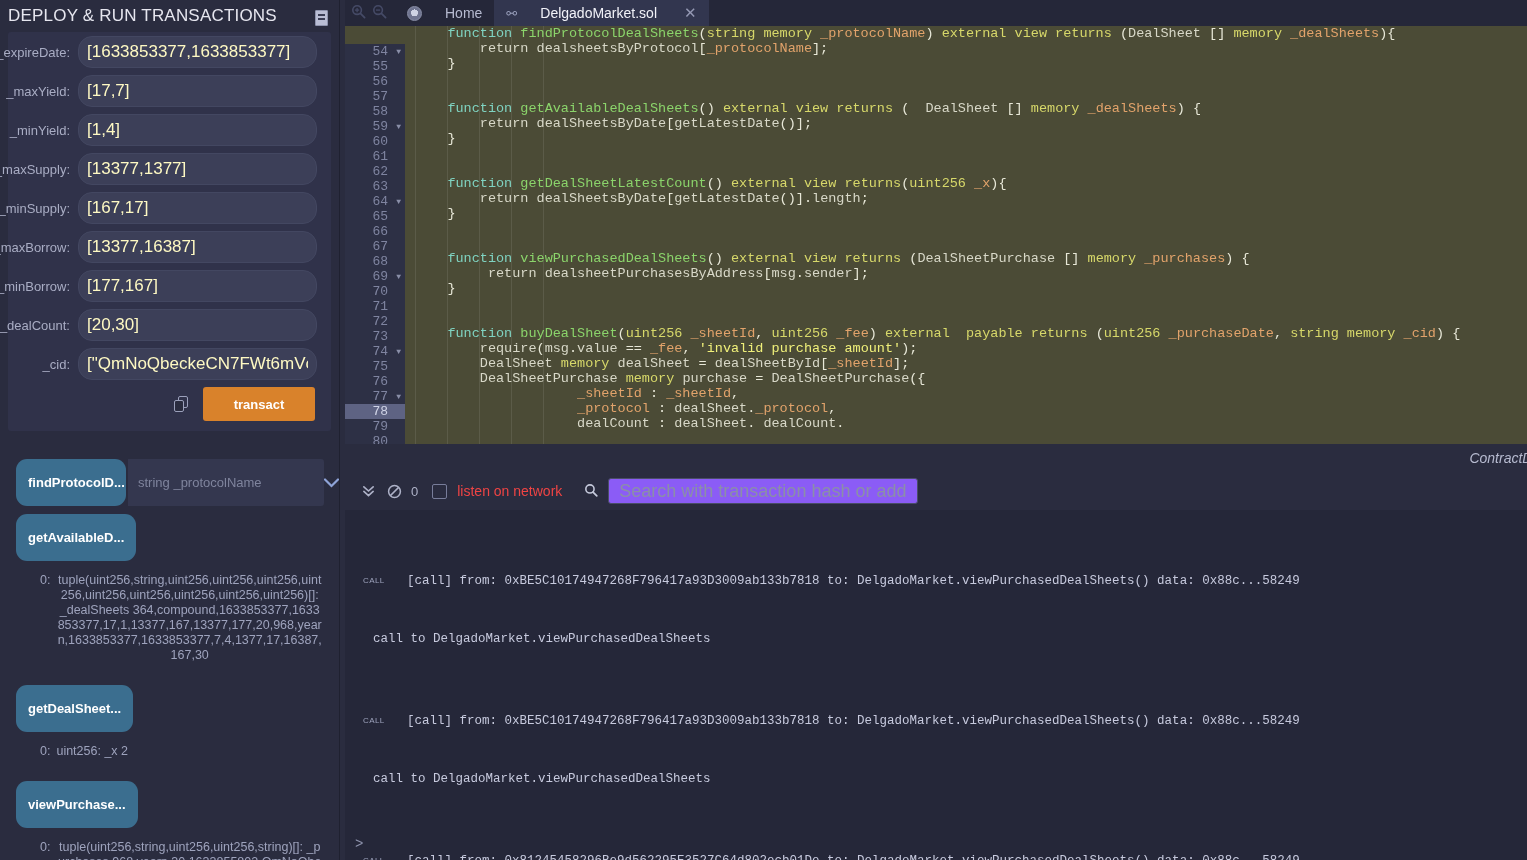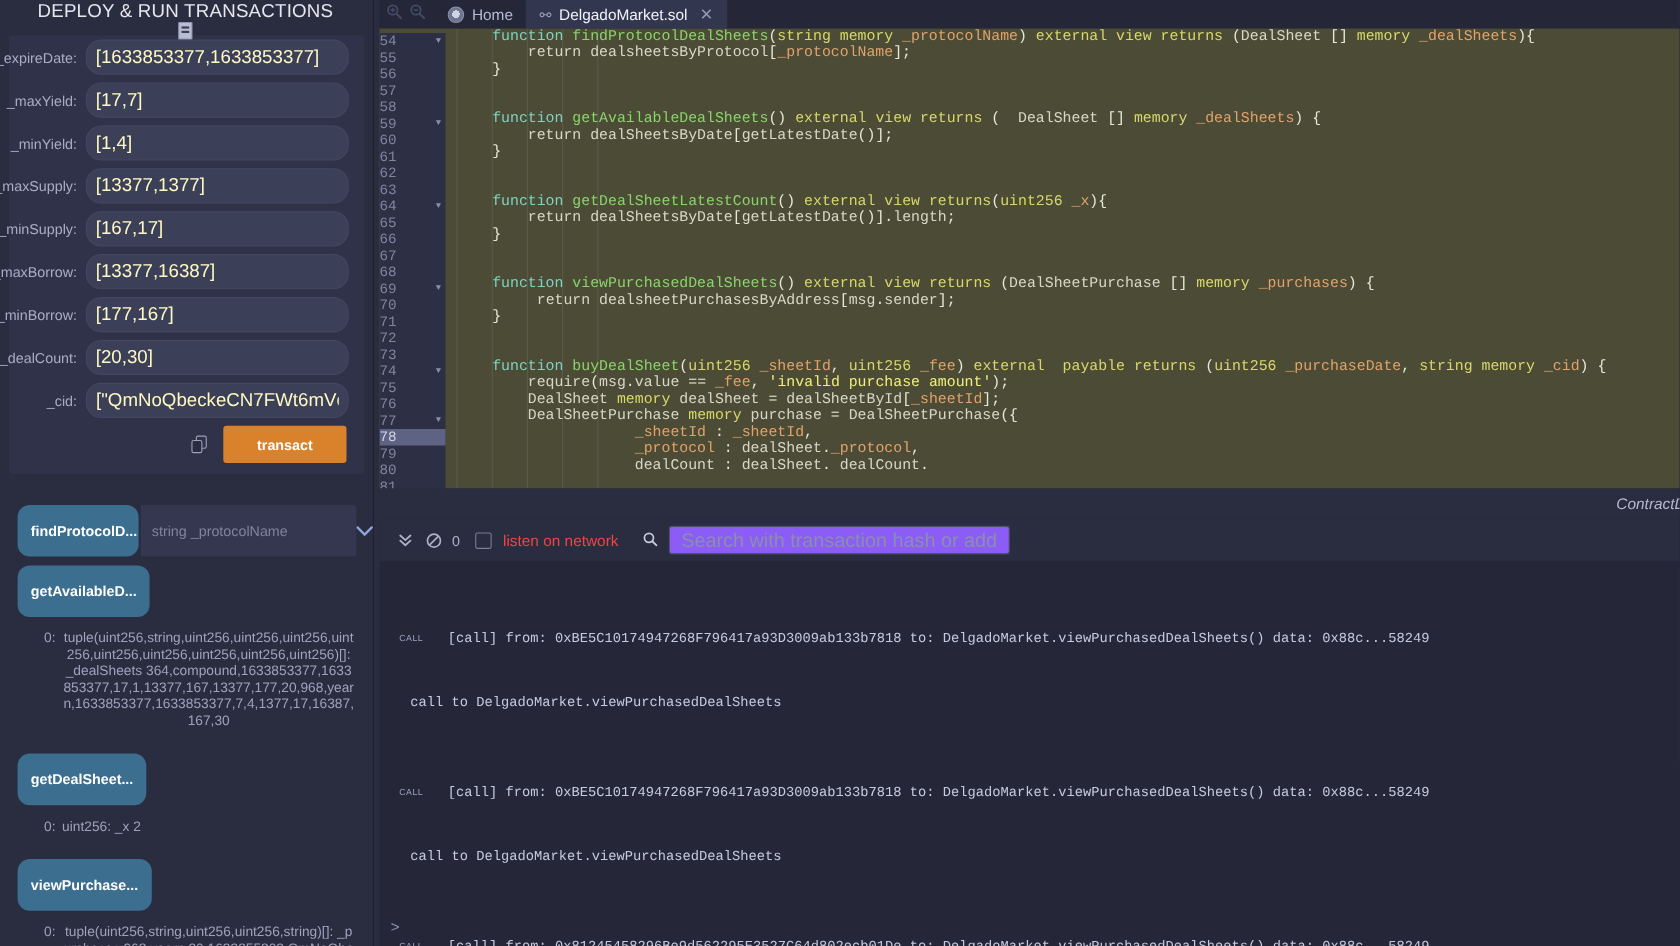--- a/index.html
+++ b/index.html
@@ -14,23 +14,22 @@
   
   #sidebar {
     position: absolute; left: 0; top: 0;
     width: 340px; height: 860px;
     background: #2a2c3f;
     border-right: 1px solid #1f2130;
     overflow: hidden;
   }
   #sidebar-header {
     height: 26px;
-    display: flex; align-items: center; justify-content: space-between;
+    display: flex; align-items: flex-end; justify-content: space-between;
     padding: 0 10px 0 8px;
-    flex-direction: column;
   }
   #sidebar-title {
     font-size: 17px; color: #e6e6ef; letter-spacing: .2px;
     font-family: "Liberation Sans", sans-serif;
     white-space: nowrap;
   }
   .doc-icon { width: 14px; height: 16px; position: relative; display:inline-block; }
   .doc-icon i {
     position:absolute; left:0; top:0; width:13px; height:16px;
     background:#b9bdd4; border:1px solid #8e93ad; border-radius:1px;
@@ -140,21 +139,21 @@
 
   
   #tabbar {
     position: absolute; left: 345px; top: 0;
     width: 1182px; height: 26px;
     background: #252739;
     display: flex; align-items: stretch;
   }
   .zoom-icons { display:flex; align-items:center; gap:6px; padding: 0 8px 0 6px;}
   .tab {
-    display: flex; align-items: center; gap: 7px;
+    display: flex; align-items: center; gap: 23px;
     padding: 0 12px;
     font-size: 14px; color: #b7bbd1;
     cursor: pointer;
     white-space: nowrap;
   }
   .tab.active {
     background: #32364f;
     color: #f1f2f8;
   }
   .tab .x { color: #9498b3; font-size: 15px; margin-left: 4px; cursor: pointer; }
@@ -168,26 +167,26 @@
   
   #editor {
     position: absolute; left: 345px; top: 26px;
     width: 1182px; height: 418px;
     background: #4b4b36;
     overflow: hidden;
     font-family: "Liberation Mono", "DejaVu Sans Mono", monospace;
     font-size: 13.5px;
   }
   #gutter {
-    position: absolute; left: 0; top: 4px;
+    position: absolute; left: 0; top: 18px;
     width: 60px; height: 100%;
     background: #2d3045;
     color: #7f84a0;
     font-size: 13px;
-    text-align: left;
+    text-align: right;
     padding-top: 0px;
   }
   .gl { height: 15px; line-height: 15px; padding-right: 17px; position: relative; }
   .gl.cur { background: #5e6383; color:#cfd3e6; }
   .gl .fold {
     position: absolute; right: 4px; top: 0; font-size: 8px; color: #8a8fa8;
   }
   #code {
     position: absolute; left: 60px; top: 0;
     right: 0; height: 100%;

